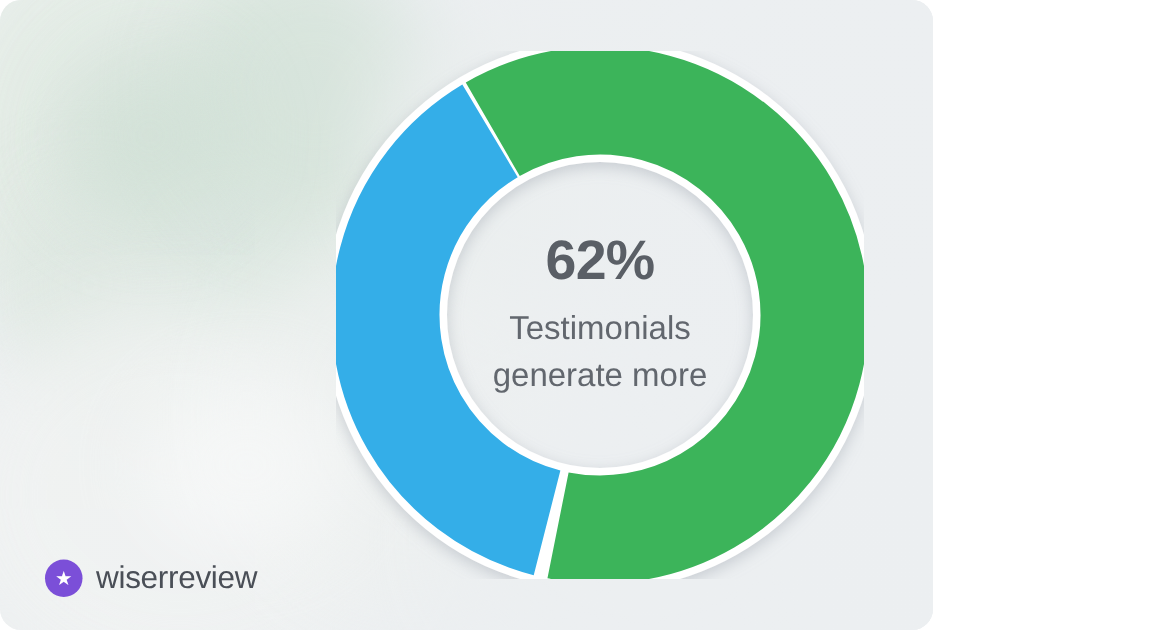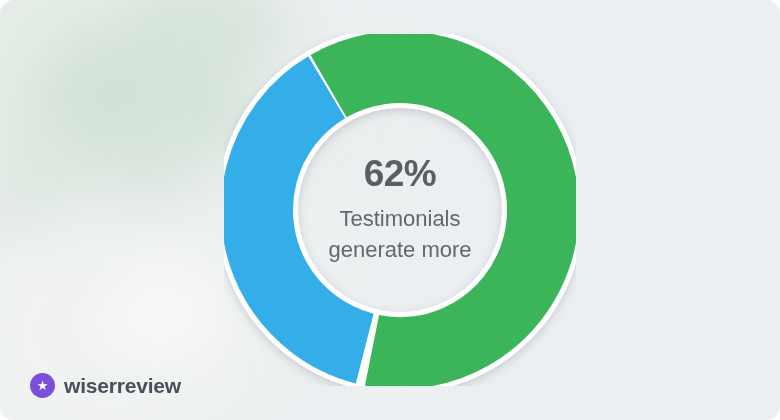--- a/index.html
+++ b/index.html
@@ -2,21 +2,21 @@
 <html><head>
 <meta charset="utf-8">
 <style>
   html, body {
     margin: 0;
     padding: 0;
     background: #ffffff;
   }
   #stage {
     position: relative;
-    width: 780px;
+    width: 622px;
     height: 420px;
     overflow: hidden;
     font-family: "Liberation Sans", sans-serif;
   }
 
   
   #card {
     position: absolute;
     inset: 0;
     border-radius: 14px;
@@ -99,21 +99,21 @@
     background: #7b4fd8;
     display: flex;
     align-items: center;
     justify-content: center;
     color: #ffffff;
     font-size: 13px;
     line-height: 1;
   }
   #brand-name {
     font-size: 21px;
-    font-weight: 700;
+    font-weight: 400;
     color: #4a4f57;
     letter-spacing: -0.2px;
   }
 </style>
 </head>
 <body>
 
 <div id="stage">
 
   <div id="card">

